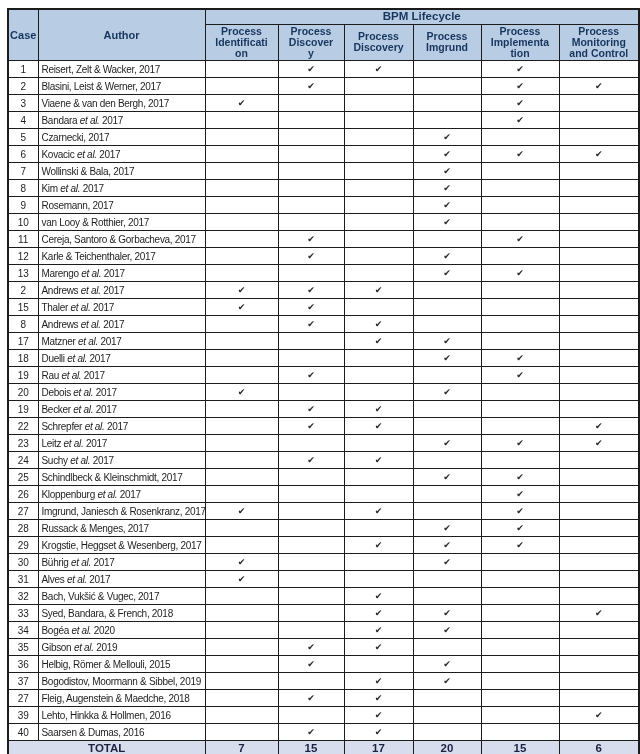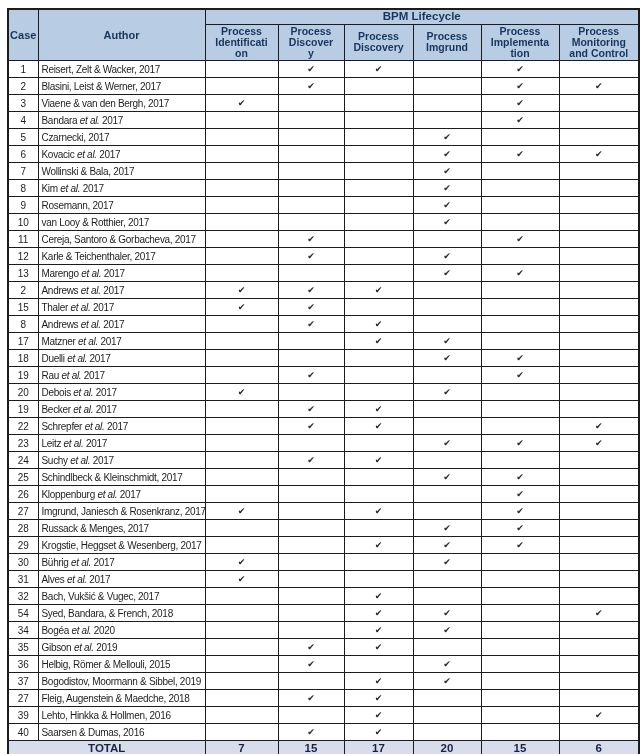--- a/index.html
+++ b/index.html
@@ -399,21 +399,21 @@
           <td class="case">32</td>
           <td class="author">Bach, Vukšić &amp; Vugec, 2017</td>
           <td class="check"></td>
           <td class="check"></td>
           <td class="check"><span>✔</span></td>
           <td class="check"></td>
           <td class="check"></td>
           <td class="check"></td>
         </tr>
         <tr>
-          <td class="case">54</td>
+          <td class="case">33</td>
           <td class="author">Syed, Bandara, &amp; French, 2018</td>
           <td class="check"></td>
           <td class="check"></td>
           <td class="check"><span>✔</span></td>
           <td class="check"><span>✔</span></td>
           <td class="check"></td>
           <td class="check"><span>✔</span></td>
         </tr>
         <tr>
           <td class="case">34</td>

